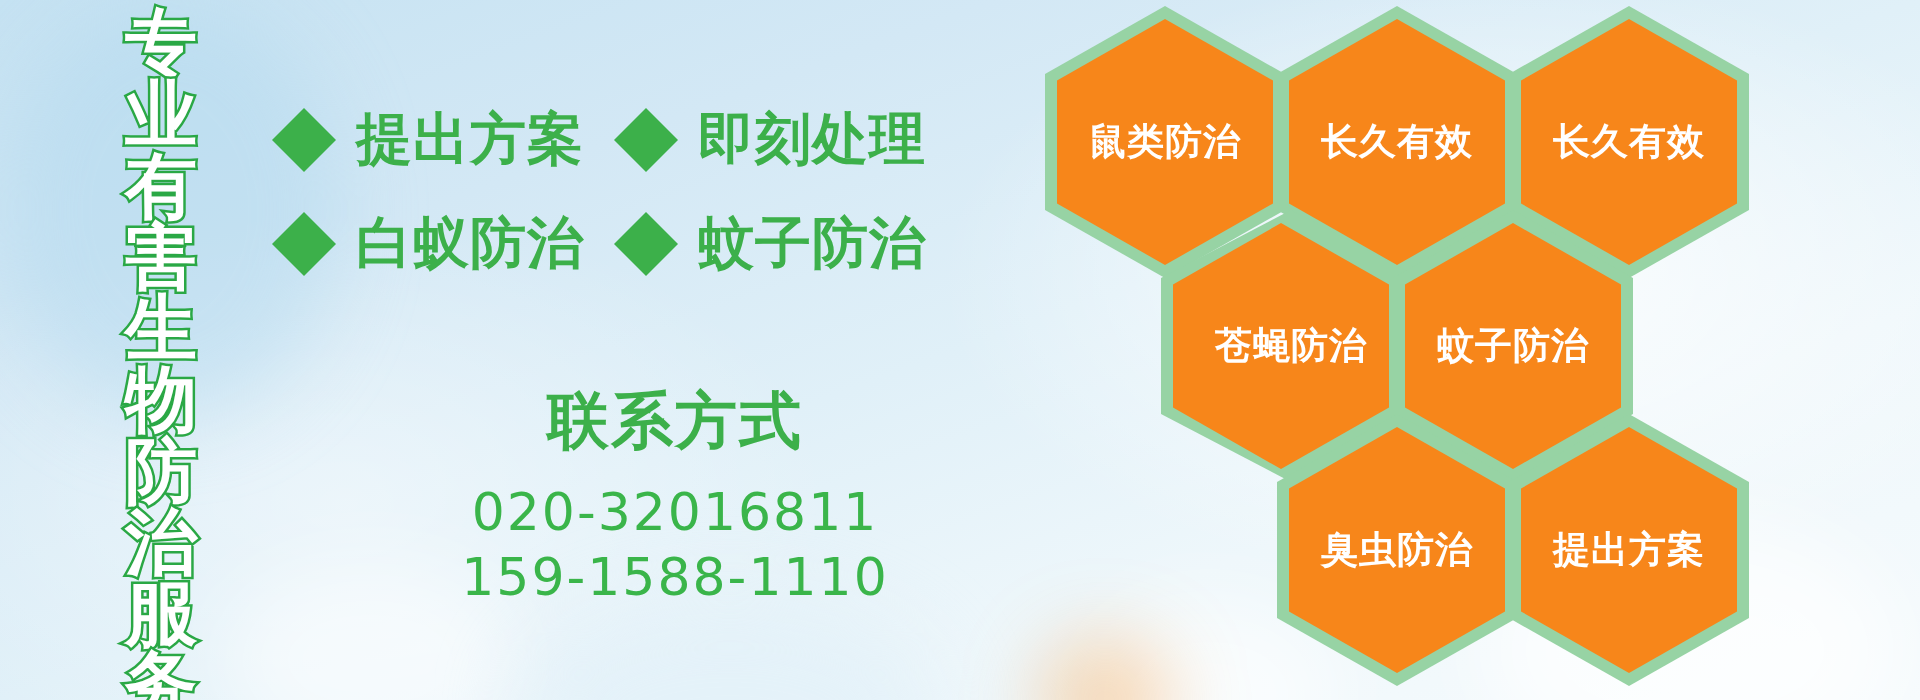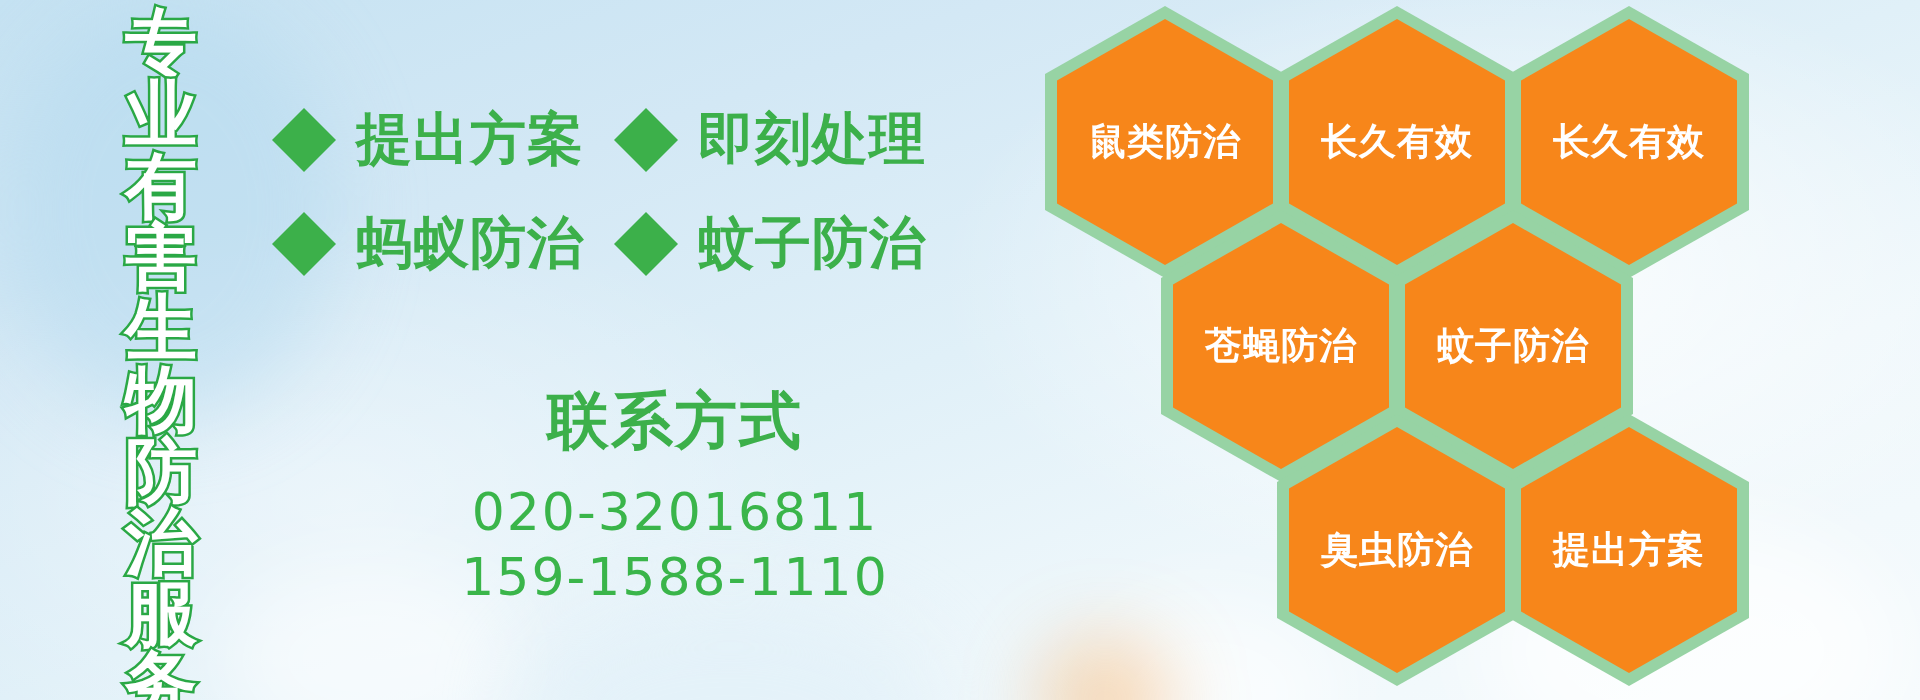--- a/index.html
+++ b/index.html
@@ -188,21 +188,21 @@
 
   <div id="features">
     <div class="feature-row">
       <span class="diamond"></span>
       <span class="feature-text">提出方案</span>
       <span class="diamond"></span>
       <span class="feature-text second">即刻处理</span>
     </div>
     <div class="feature-row">
       <span class="diamond"></span>
-      <span class="feature-text">蚂蚁防治</span>
+      <span class="feature-text">白蚁防治</span>
       <span class="diamond"></span>
       <span class="feature-text second">蚊子防治</span>
     </div>
   </div>
 
   <div id="contact">
     <div id="contact-title">联系方式</div>
     <div class="phone">020-32016811</div>
     <div class="phone">159-1588-1110</div>
   </div>
@@ -220,21 +220,21 @@
       <div class="inner"></div>
       <div class="hexlabel">长久有效</div>
     </div>
 
     <div class="hexcell" style="left:464px; top:6px;">
       <div class="outer"></div>
       <div class="inner"></div>
       <div class="hexlabel">长久有效</div>
     </div>
 
-    <div class="hexcell" style="left:116px; top:210px;">
+    <div class="hexcell" style="left:116px; top:210px;padding-left:20px;">
       <div class="outer"></div>
       <div class="inner"></div>
       <div class="hexlabel">苍蝇防治</div>
     </div>
 
     <div class="hexcell" style="left:348px; top:210px;">
       <div class="outer"></div>
       <div class="inner"></div>
       <div class="hexlabel">蚊子防治</div>
     </div>

